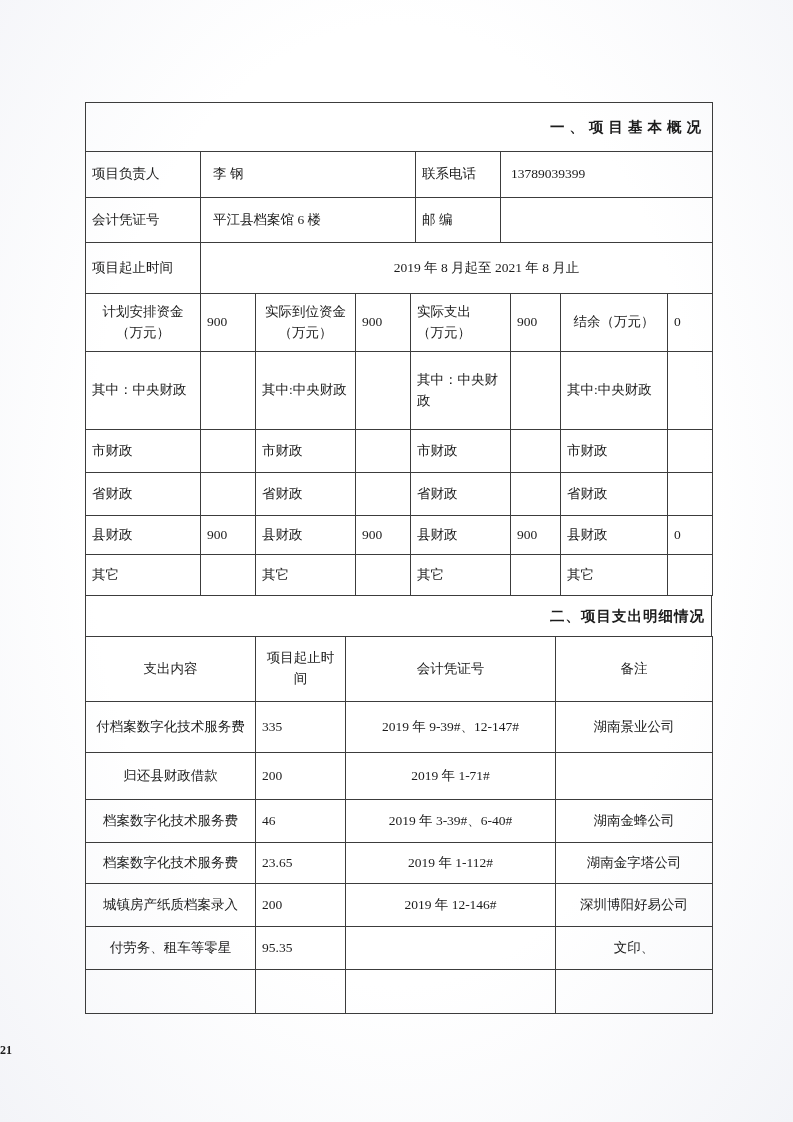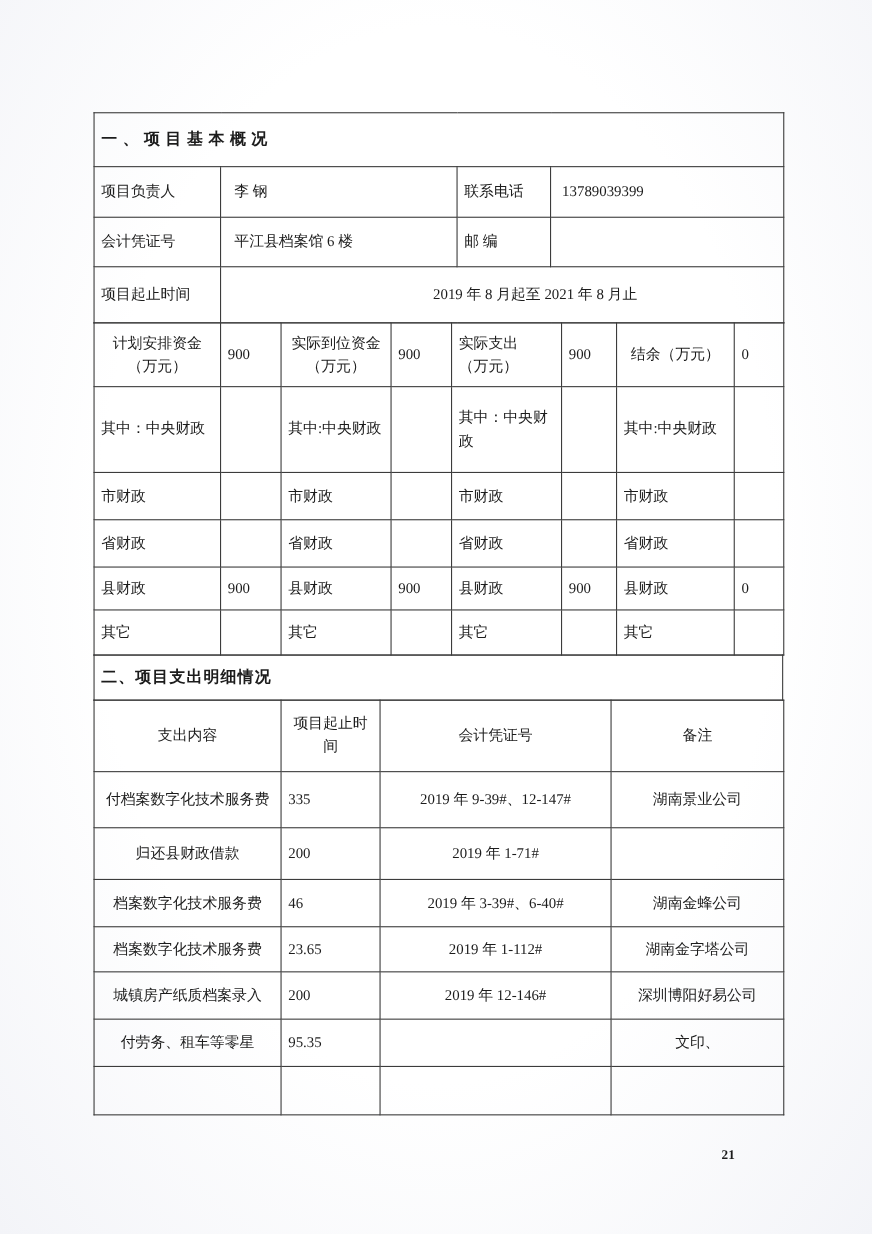--- a/index.html
+++ b/index.html
@@ -15,21 +15,21 @@
   table { border-collapse:collapse; table-layout:fixed; width:627px; margin-top:-1px; }
   td {
     border:1px solid #3c3c3c;
     font-size:13.5px;
     padding:2px 6px;
     vertical-align:middle;
     white-space:pre-line;
     overflow:hidden;
     line-height:1.55;
   }
-  .sec-title { text-align:left; font-weight:bold; font-size:14.5px; }
+  .sec-title { text-align:right; font-weight:bold; font-size:14.5px; }
   .t1-title td { letter-spacing:5px; }
   .t2-title td { letter-spacing:1px; }
   .lbl { text-align:left; }
   .ctr { text-align:center; }
   .num { text-align:left; }
   .period-val { text-align:center; padding-left:66px; }
   
   tr.h48 > td { height:44px; }
   tr.h45 > td { height:41px; }
   tr.h44 > td { height:40px; }
@@ -37,21 +37,21 @@
   tr.h57 > td { height:53px; }
   tr.h77 > td { height:73px; }
   tr.h42 > td { height:38px; }
   tr.h38 > td { height:34px; }
   tr.h40 > td { height:36px; }
   tr.h64 > td { height:60px; }
   tr.h46 > td { height:42px; }
   tr.h43 > td { height:39px; }
   .page-num {
     position:absolute; left:0; top:1043px; width:668px;
-    text-align:right; font-weight:bold; font-size:12px;
+    text-align:left; font-weight:bold; font-size:12px;
   }
 </style>
 </head>
 <body>
 
 <div class="doc">
 
   <table>
     <colgroup>
       <col style="width:115px">

